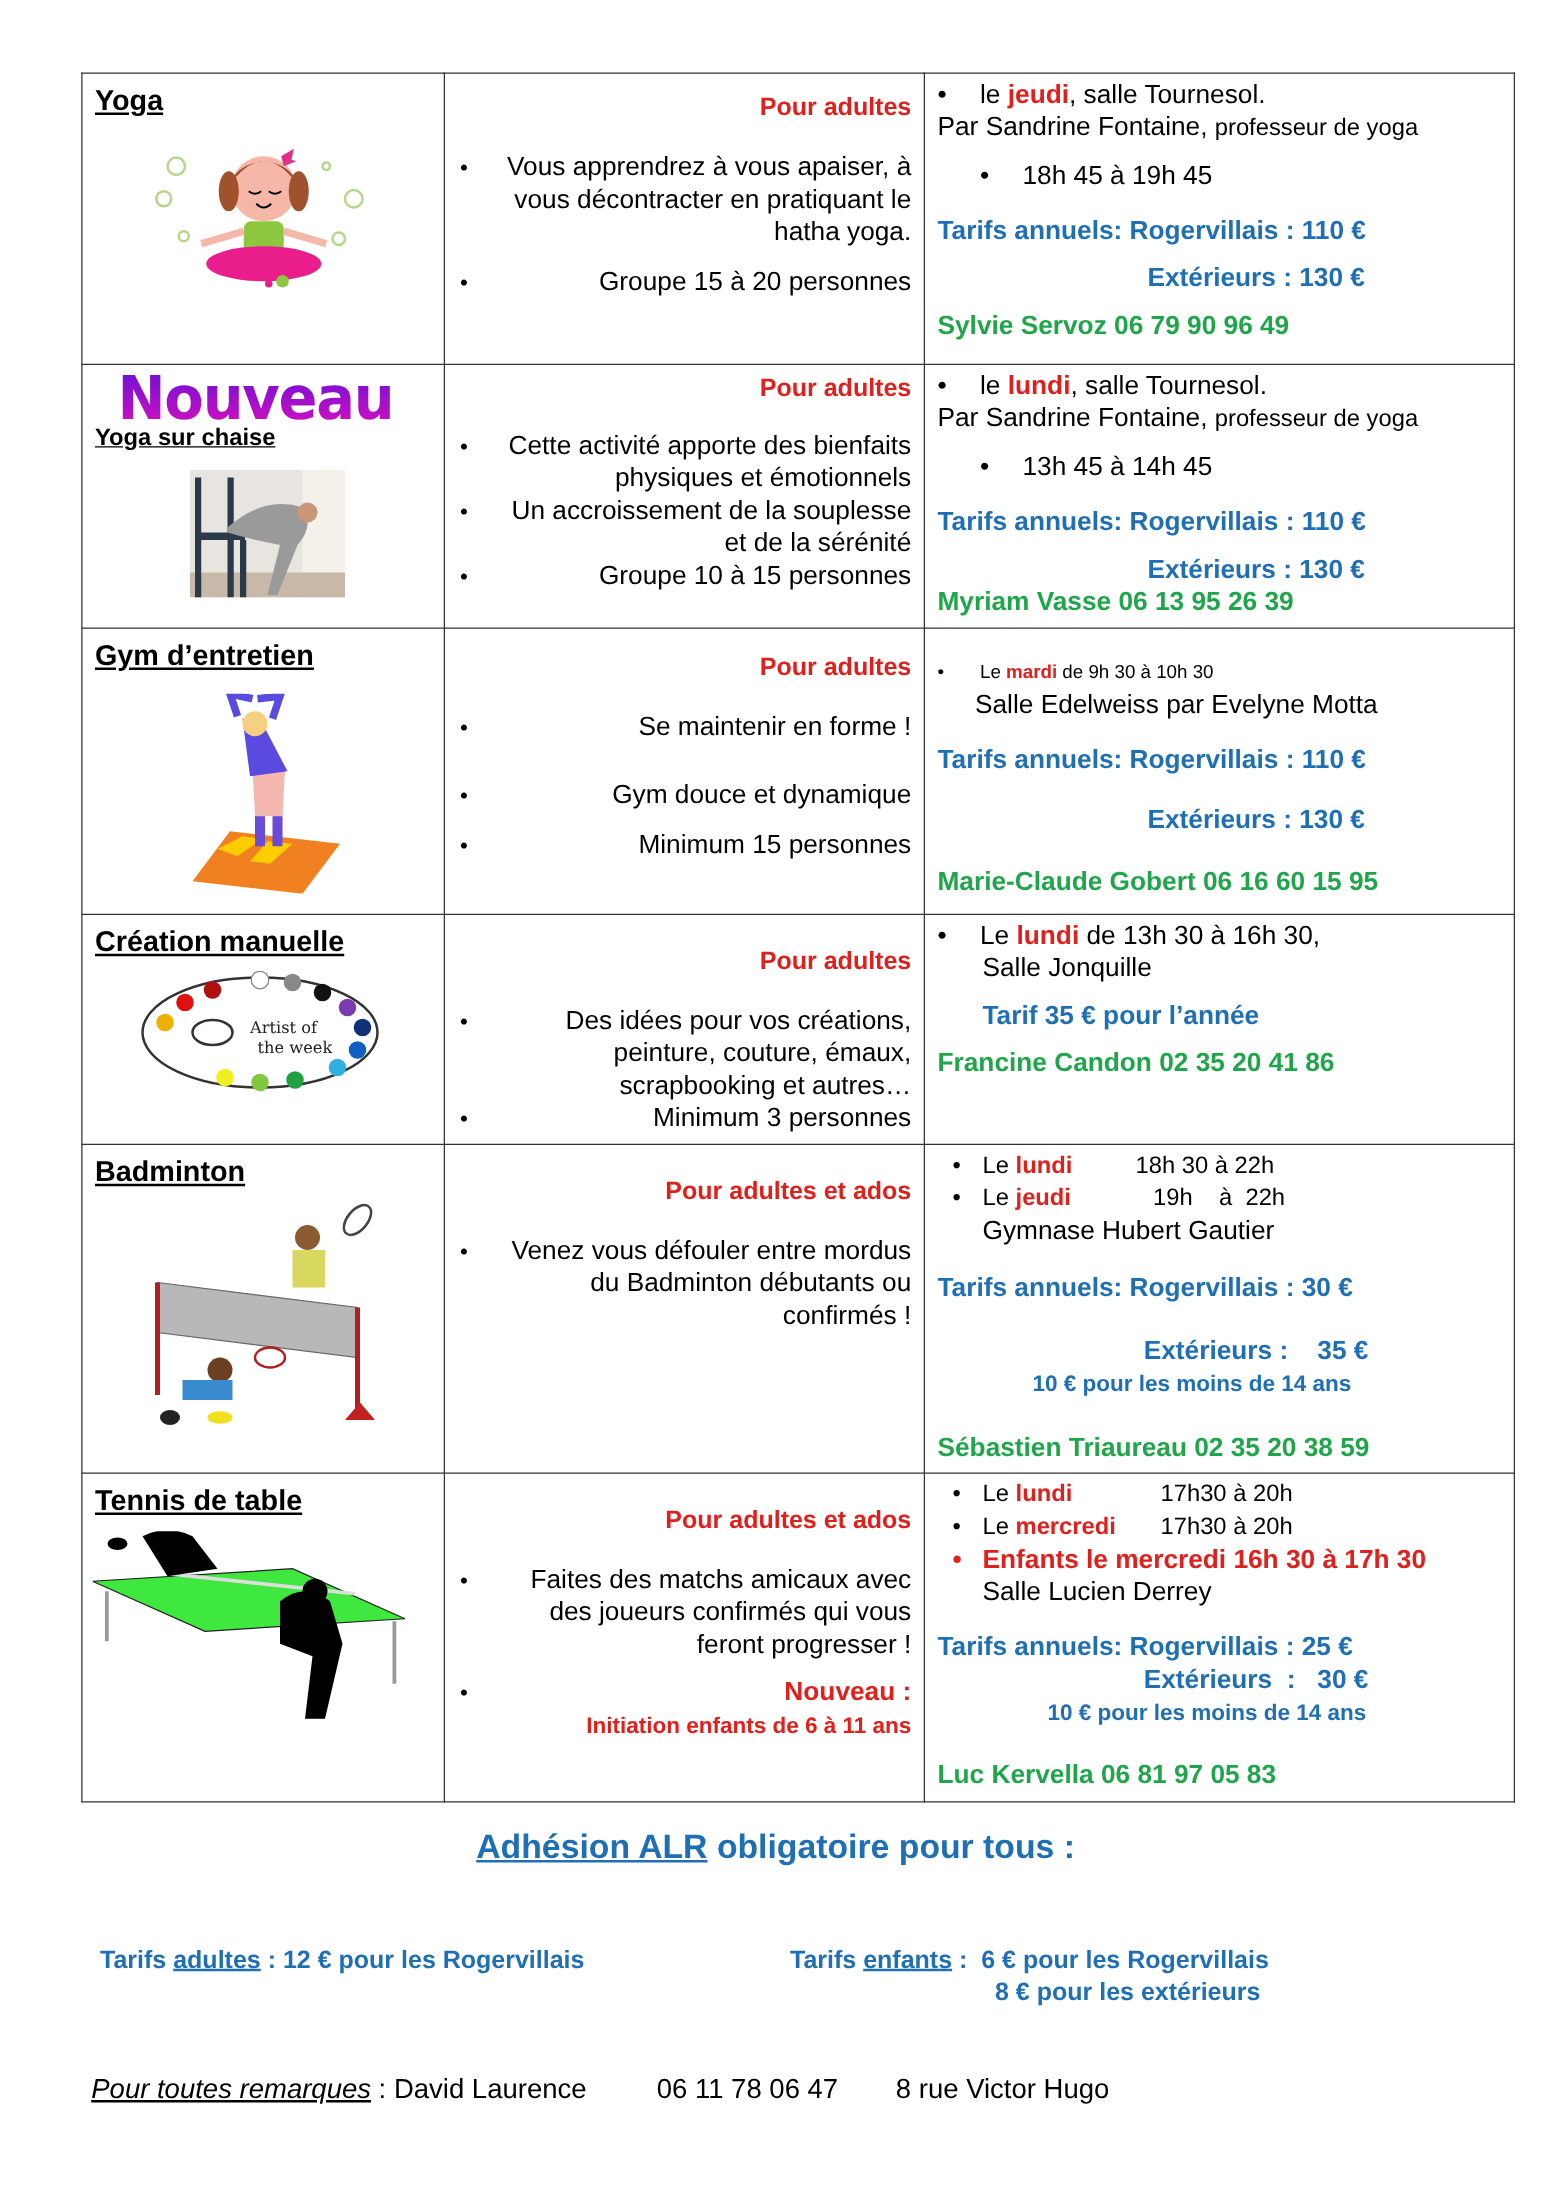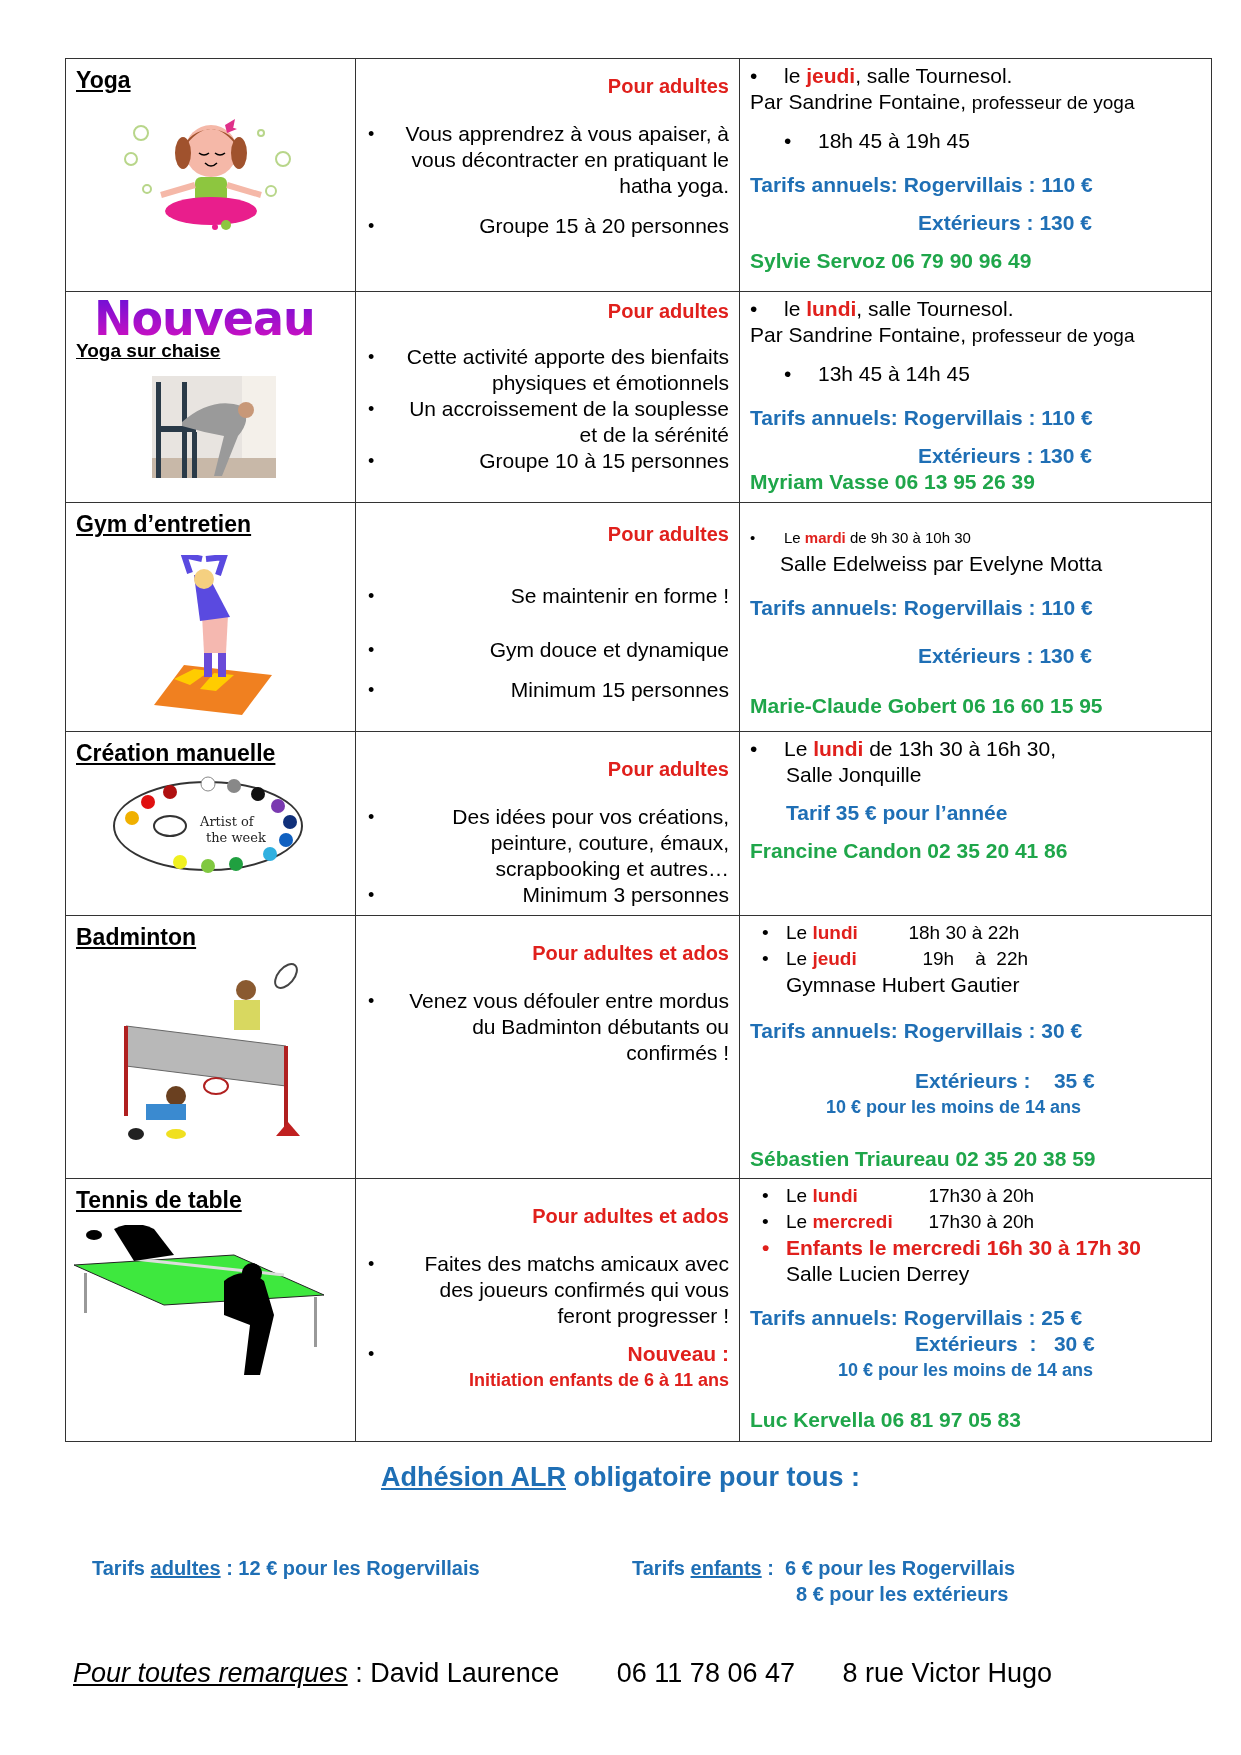--- a/index.html
+++ b/index.html
@@ -45,21 +45,21 @@
     font-family: "DejaVu Sans", sans-serif; font-weight: bold; font-size: 46px;
     color: #8a12c8; letter-spacing: -1px; transform: scaleY(1.05);
     background: linear-gradient(180deg, #6a10d8, #d010c0);
     -webkit-background-clip: text; background-clip: text; -webkit-text-fill-color: transparent;
   }
 
   .adhesion { position: absolute; top: 1462px; left: 0; width: 1241px; text-align: center;
     font-size: 27px; font-weight: bold; color: #1f6fb5; }
   .adhesion u { text-decoration: underline; }
   .tarif-block { position: absolute; font-size: 20px; font-weight: bold; color: #1f6fb5; line-height: 26px; }
-  .remarks { position: absolute; top: 1658px; left: 73px; font-size: 27px; }
+  .remarks { position: absolute; top: 1658px; left: 73px; font-size: 22px; }
   .remarks .lbl { font-style: italic; text-decoration: underline; }
 </style>
 </head>
 <body>
 
 <div class="page">
 <table class="activities">
   <colgroup>
         <col class="c1">
         <col class="c2">
@@ -166,21 +166,21 @@
           <path d="M58 60 L84 60 L82 98 L60 98Z" fill="#f5b8b0"></path>
           <path d="M50 20 L64 20 L86 62 L56 66Z" fill="#5a4ae0"></path>
           <circle cx="60" cy="24" r="10" fill="#f5d080"></circle>
           <path d="M46 18 L40 0 L58 4 M74 20 L80 2 L62 4" stroke="#5a4ae0" stroke-width="6" fill="none"></path>
         </svg>
       </div>
     </td>
     <td>
       <div class="cell2" style="padding-top:18px">
         <div class="audience">Pour  adultes</div>
-        <ul class="feat" style="margin-top:36px">
+        <ul class="feat" style="margin-top:22px">
           <li>Se maintenir en forme !</li>
           <li style="margin-top:28px">Gym douce et dynamique</li>
           <li style="margin-top:14px">Minimum 15 personnes</li>
         </ul>
       </div>
     </td>
     <td>
       <div class="cell3" style="padding-top:22px">
         <div style="font-size:15px"><span class="bul">•</span><span>Le </span><span class="day">mardi</span><span> de 9h 30 à 10h 30</span></div>
         <div style="padding-left:30px">Salle Edelweiss par Evelyne Motta</div>
@@ -316,21 +316,21 @@
         <div class="green" style="margin-top:24px">Luc Kervella  06 81 97 05 83</div>
       </div>
     </td>
   </tr>
 </tbody>
     </table>
 </div>
 
 <div class="adhesion"><u>Adhésion ALR</u><span> obligatoire pour tous :</span></div>
 
-<div class="tarif-block" style="top:1555px;left:92px">
+<div class="tarif-block" style="top:1555px;left:80px">
   <div><span>Tarifs </span><u>adultes</u><span> : 12 € pour les Rogervillais</span></div>
 </div>
 
 <div class="tarif-block" style="top:1555px;left:632px">
   <div><span>Tarifs </span><u>enfants</u><span style="white-space:pre"> :  6 € pour les Rogervillais</span></div>
   <div style="padding-left:164px">8 € pour les extérieurs</div>
 </div>
 
 <div class="remarks">
   <span class="lbl">Pour toutes remarques</span><span> : </span><span>David Laurence</span>

